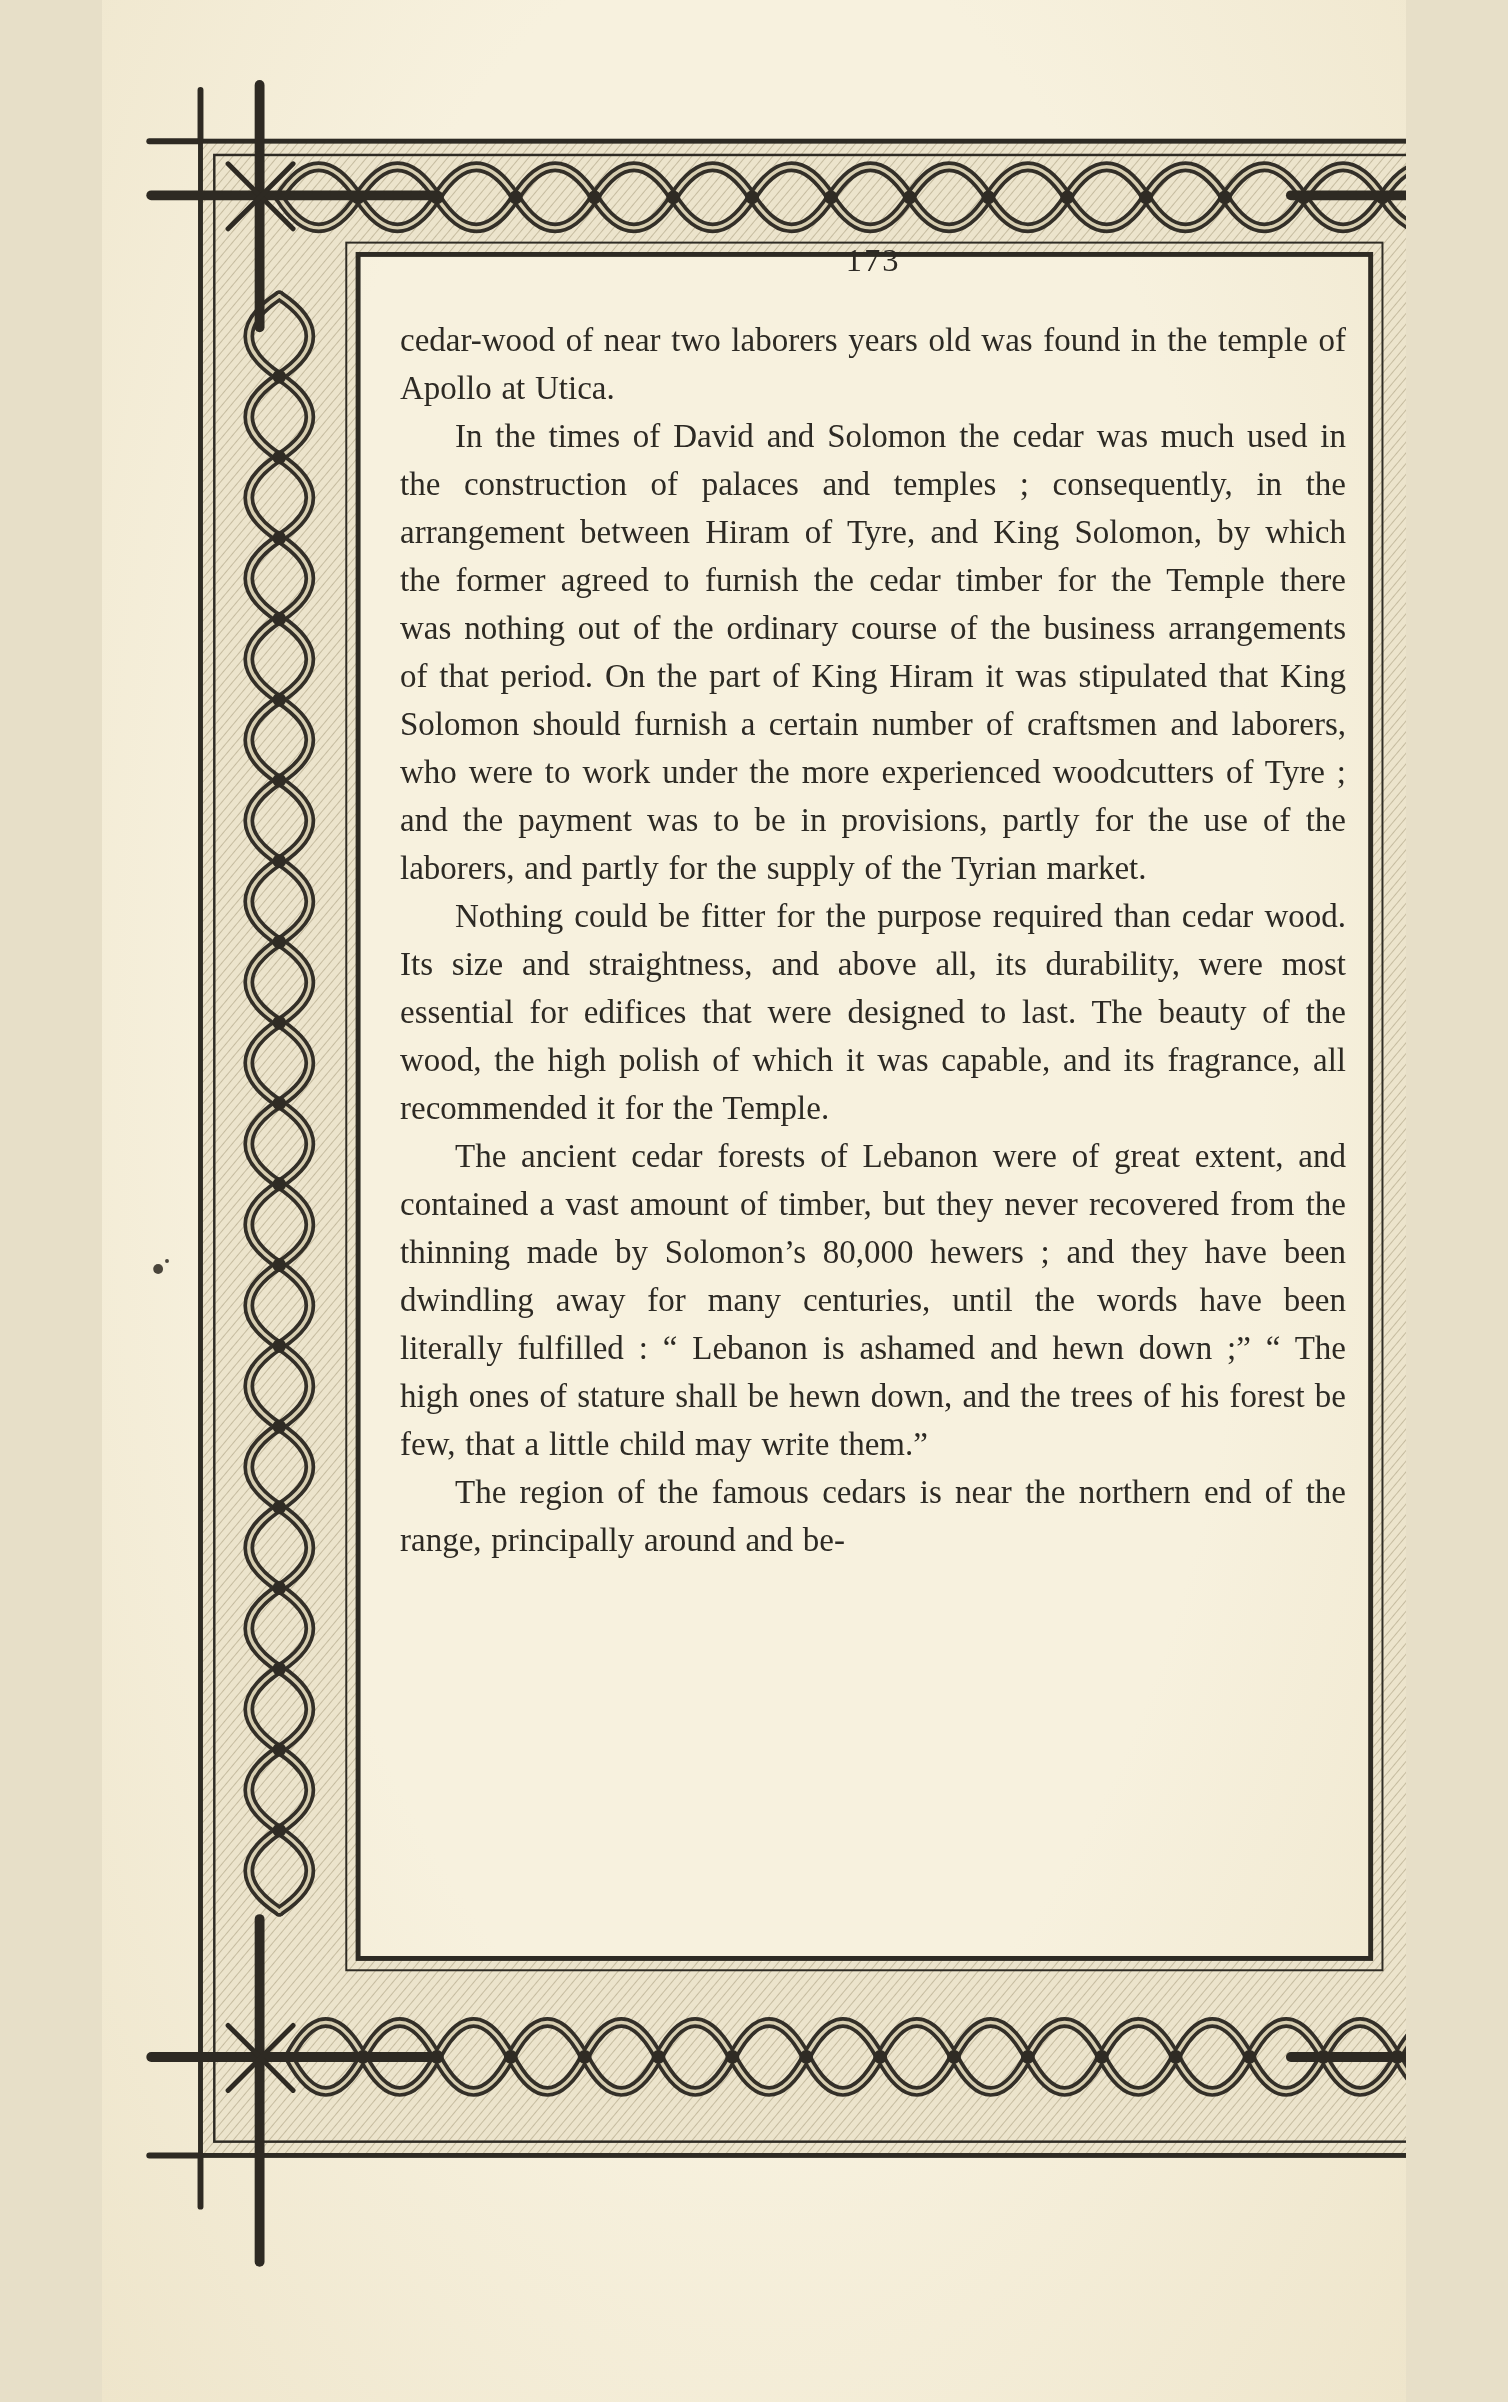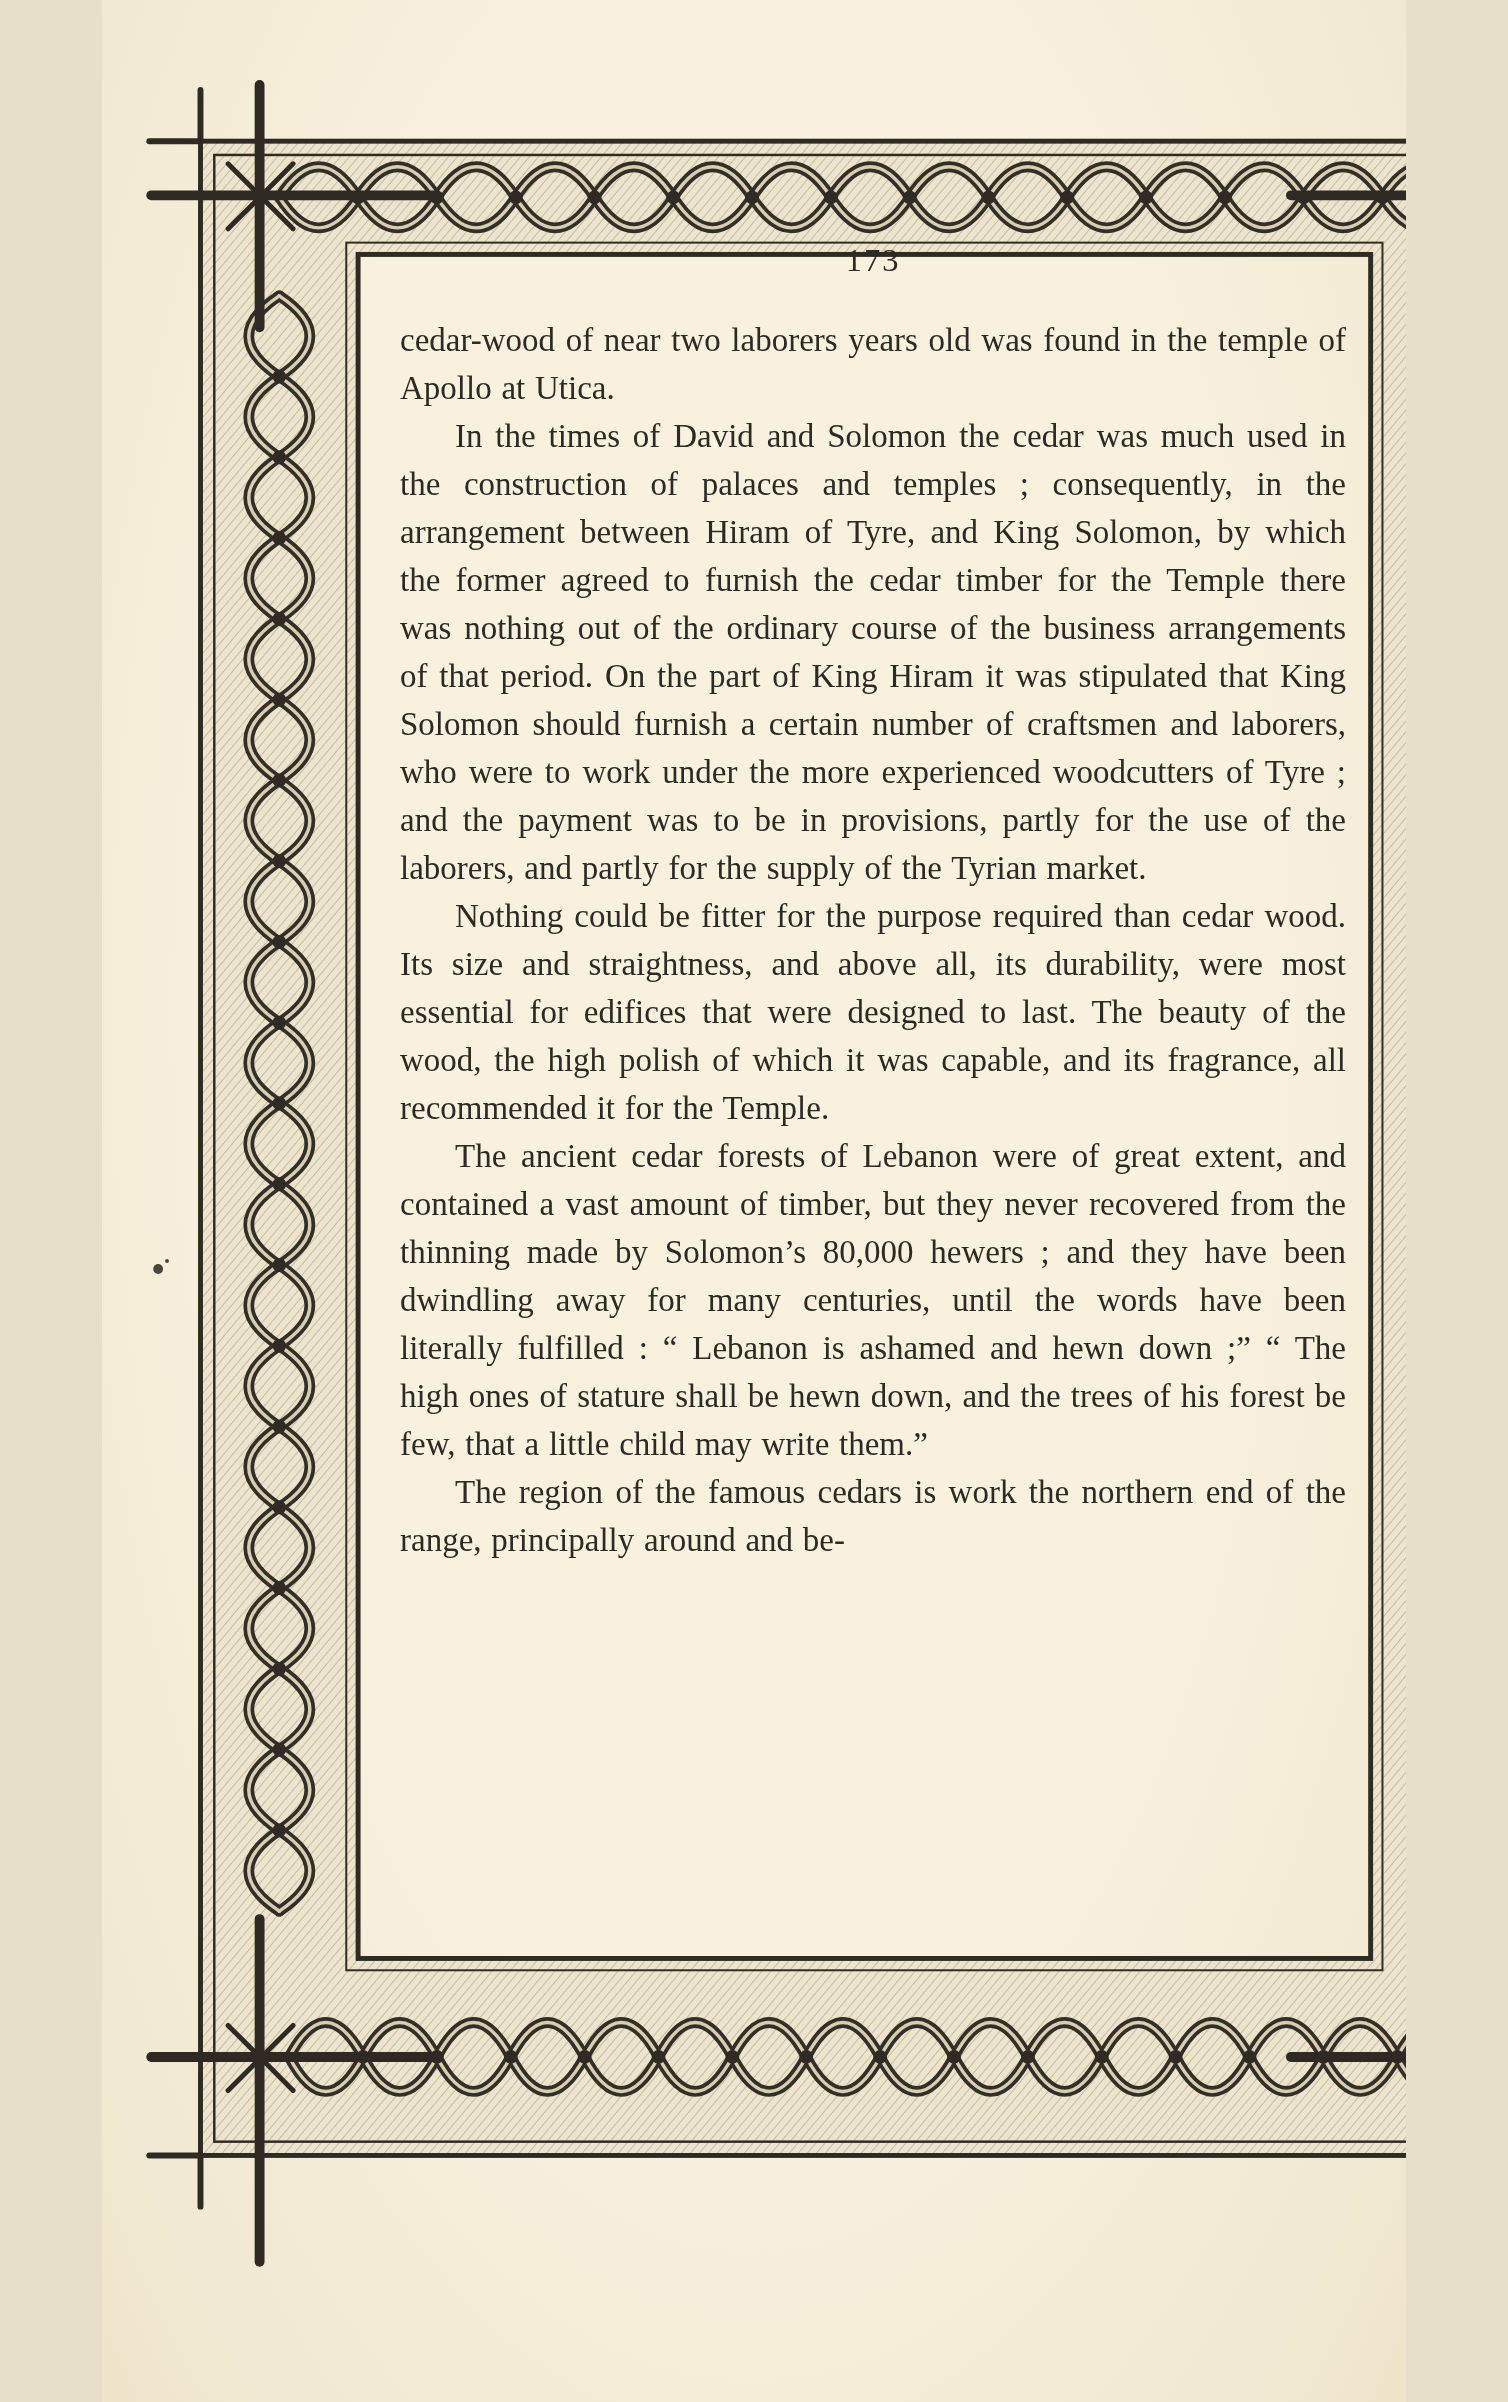--- a/index.html
+++ b/index.html
@@ -148,17 +148,17 @@
       <circle cx="66" cy="1280" r="2"></circle>
     </g>
   </svg>
 
   <div class="content">
     <div class="page-number">173</div>
     <p class="para first">cedar-wood of near two laborers years old was found in the temple of Apollo at Utica.</p>
     <p class="para">In the times of David and Solomon the cedar was much used in the construction of palaces and temples ; consequently, in the arrangement between Hiram of Tyre, and King Solomon, by which the former agreed to furnish the cedar timber for the Temple there was nothing out of the ordinary course of the business arrangements of that period.  On the part of King Hiram it was stipulated that King Solomon should furnish a certain number of craftsmen and laborers, who were to work under the more experienced woodcutters of Tyre ; and the payment was to be in provisions, partly for the use of the laborers, and partly for the supply of the Tyrian market.</p>
     <p class="para">Nothing could be fitter for the purpose required than cedar wood.  Its size and straightness, and above all, its durability, were most essential for edifices that were designed to last.  The beauty of the wood, the high polish of which it was capable, and its fragrance, all recommended it for the Temple.</p>
     <p class="para">The ancient cedar forests of Lebanon were of great extent, and contained a vast amount of timber, but they never recovered from the thinning made by Solomon’s 80,000 hewers ; and they have been dwindling away for many centuries, until the words have been literally fulfilled : “ Lebanon is ashamed and hewn down ;” “ The high ones of stature shall be hewn down, and the trees of his forest be few, that a little child may write them.”</p>
-    <p class="para">The region of the famous cedars is work the northern end of the range, principally around and be-</p>
+    <p class="para">The region of the famous cedars is near the northern end of the range, principally around and be-</p>
   </div>
 
 </div>
 
 
 </body></html>

